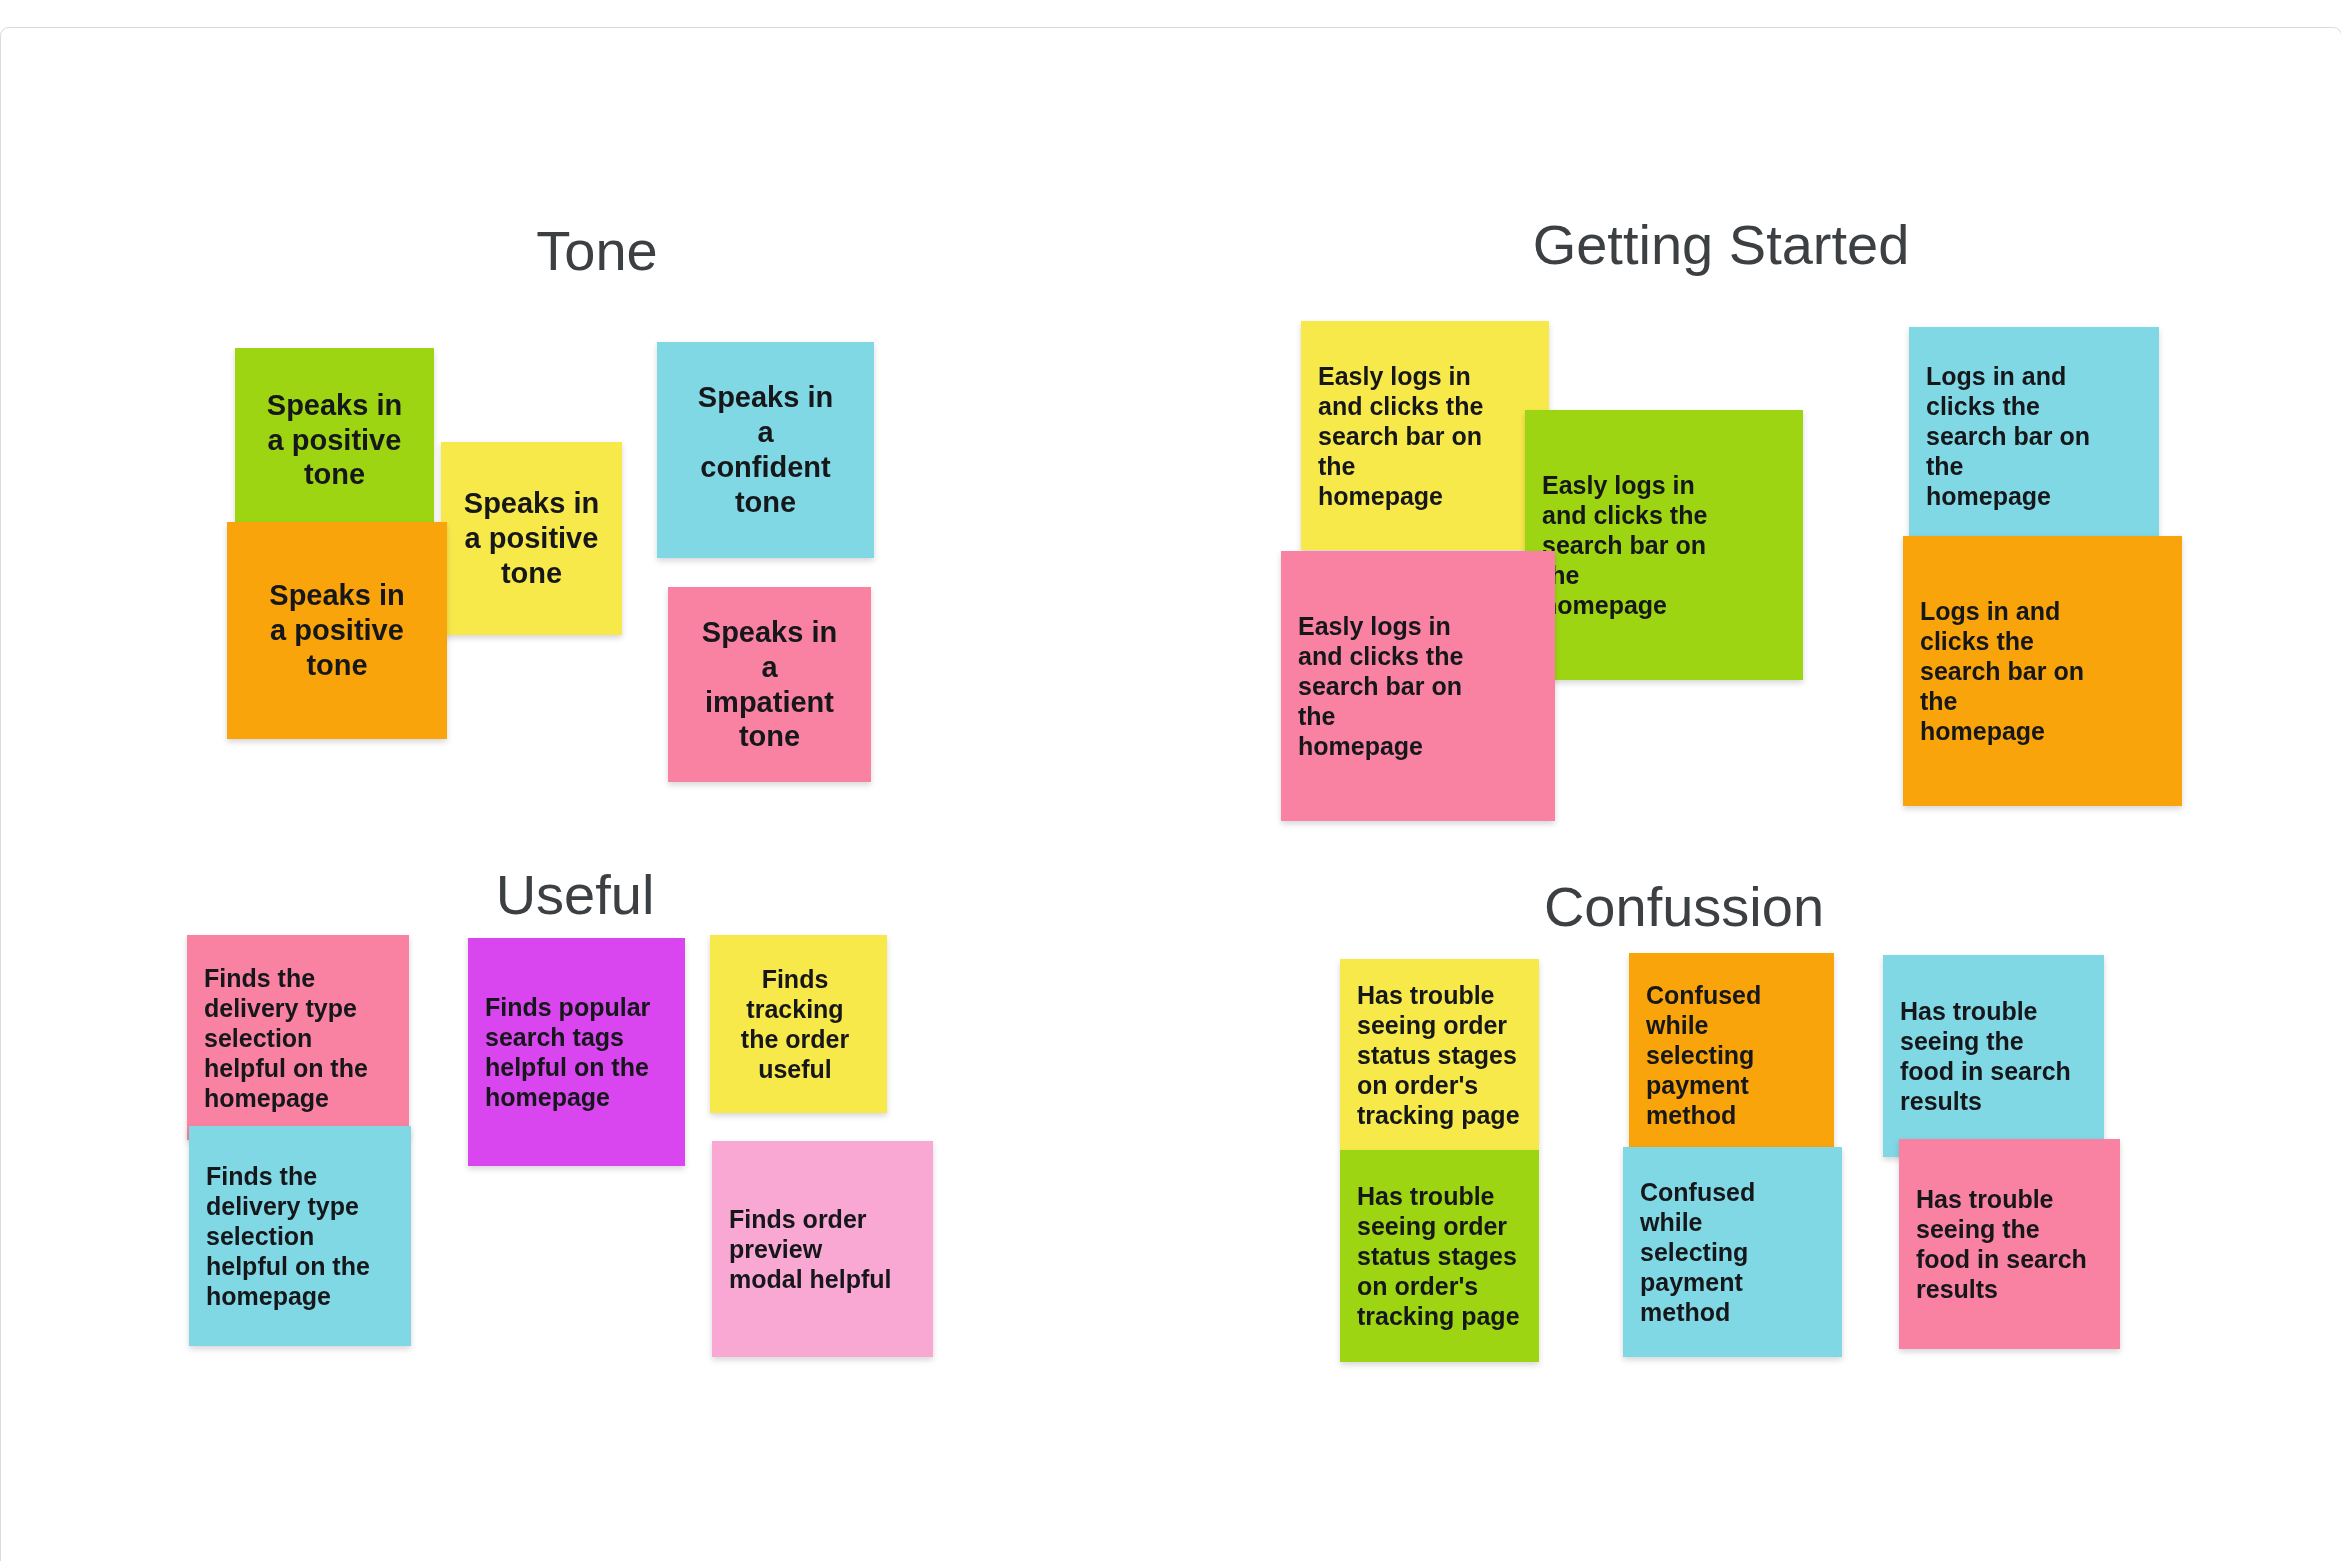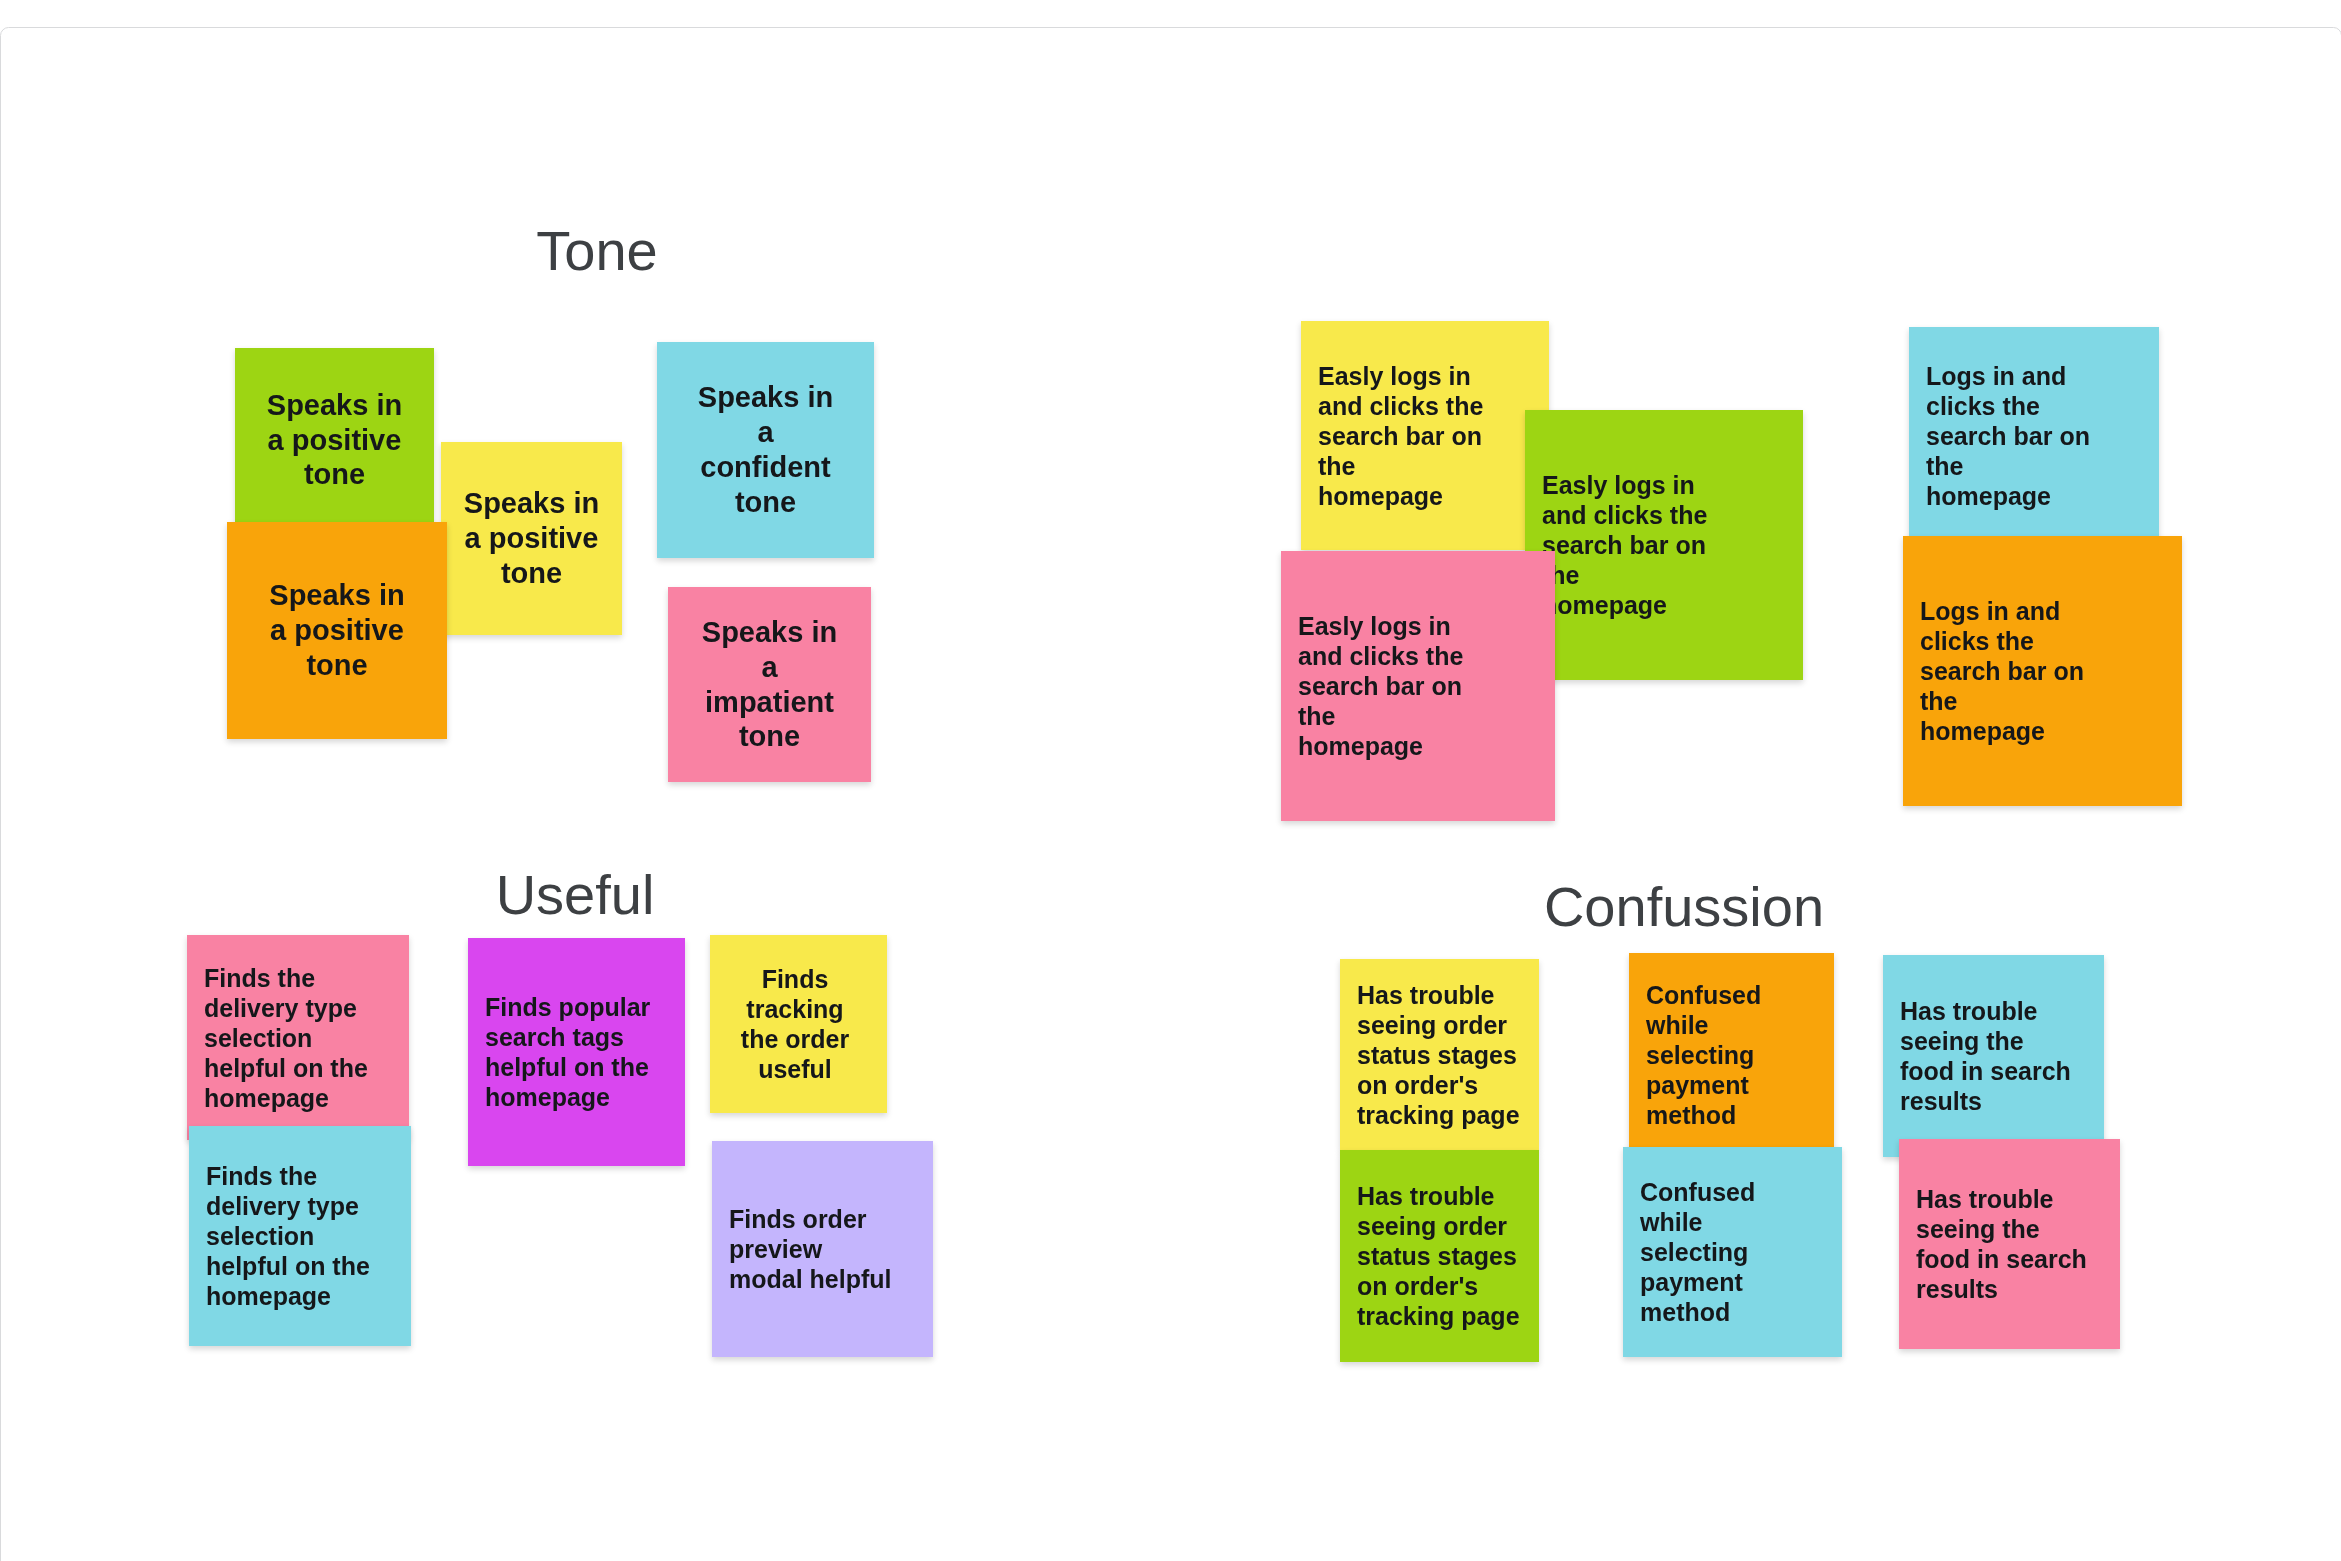--- a/index.html
+++ b/index.html
@@ -50,20 +50,21 @@
   }
   .align-center { text-align: center; }
   .align-left   { text-align: left; }
 </style>
 </head>
 <body>
 
 <div id="board" style="background: rgb(255, 255, 255); margin-top: 27px;">
   <div id="frame"></div>
   <div class="group-title" id="title-tone">Tone</div>
+  <div class="group-title" id="title-getting-started">Getting Started</div>
   <div class="group-title" id="title-useful">Useful</div>
   <div class="group-title" id="title-confussion">Confussion</div>
 <div class="note align-center" style="left: 235px; top: 321px; width: 199px; height: 184px; z-index: 2; font-size: 29px; background: rgb(157, 213, 19); color: rgb(21, 23, 26);">Speaks in
 a positive
 tone</div>
     <div class="note align-center" style="left: 441px; top: 415px; width: 181px; height: 193px; z-index: 1; font-size: 29px; background: rgb(248, 233, 75); color: rgb(21, 23, 26);">Speaks in
 a positive
 tone</div>
     <div class="note align-center" style="left: 227px; top: 495px; width: 220px; height: 217px; z-index: 3; font-size: 29px; background: rgb(249, 164, 10); color: rgb(21, 23, 26);">Speaks in
 a positive
@@ -112,21 +113,21 @@
 helpful on the
 homepage</div>
     <div class="note align-left" style="left: 468px; top: 911px; width: 217px; height: 228px; z-index: 1; font-size: 25px; background: #d946ef; color: rgb(21, 23, 26);">Finds popular
 search tags
 helpful on the
 homepage</div>
     <div class="note align-center" style="left: 710px; top: 908px; width: 177px; height: 178px; z-index: 1; font-size: 25px; background: rgb(248, 233, 75); color: rgb(21, 23, 26); padding-left: 10px;">Finds
 tracking
 the order
 useful</div>
-    <div class="note align-left" style="left: 712px; top: 1114px; width: 221px; height: 216px; z-index: 1; font-size: 25px; background: #c4b5fd; color: rgb(21, 23, 26);">Finds order
+    <div class="note align-left" style="left: 712px; top: 1114px; width: 221px; height: 216px; z-index: 1; font-size: 25px; background: #f9a8d4; color: rgb(21, 23, 26);">Finds order
 preview
 modal helpful</div>
     <div class="note align-left" style="left: 1340px; top: 932px; width: 199px; height: 191px; z-index: 1; font-size: 25px; background: rgb(248, 233, 75); color: rgb(21, 23, 26);">Has trouble
 seeing order
 status stages
 on order's
 tracking page</div>
     <div class="note align-left" style="left: 1340px; top: 1123px; width: 199px; height: 212px; z-index: 2; font-size: 25px; background: rgb(157, 213, 19); color: rgb(21, 23, 26);">Has trouble
 seeing order
 status stages

